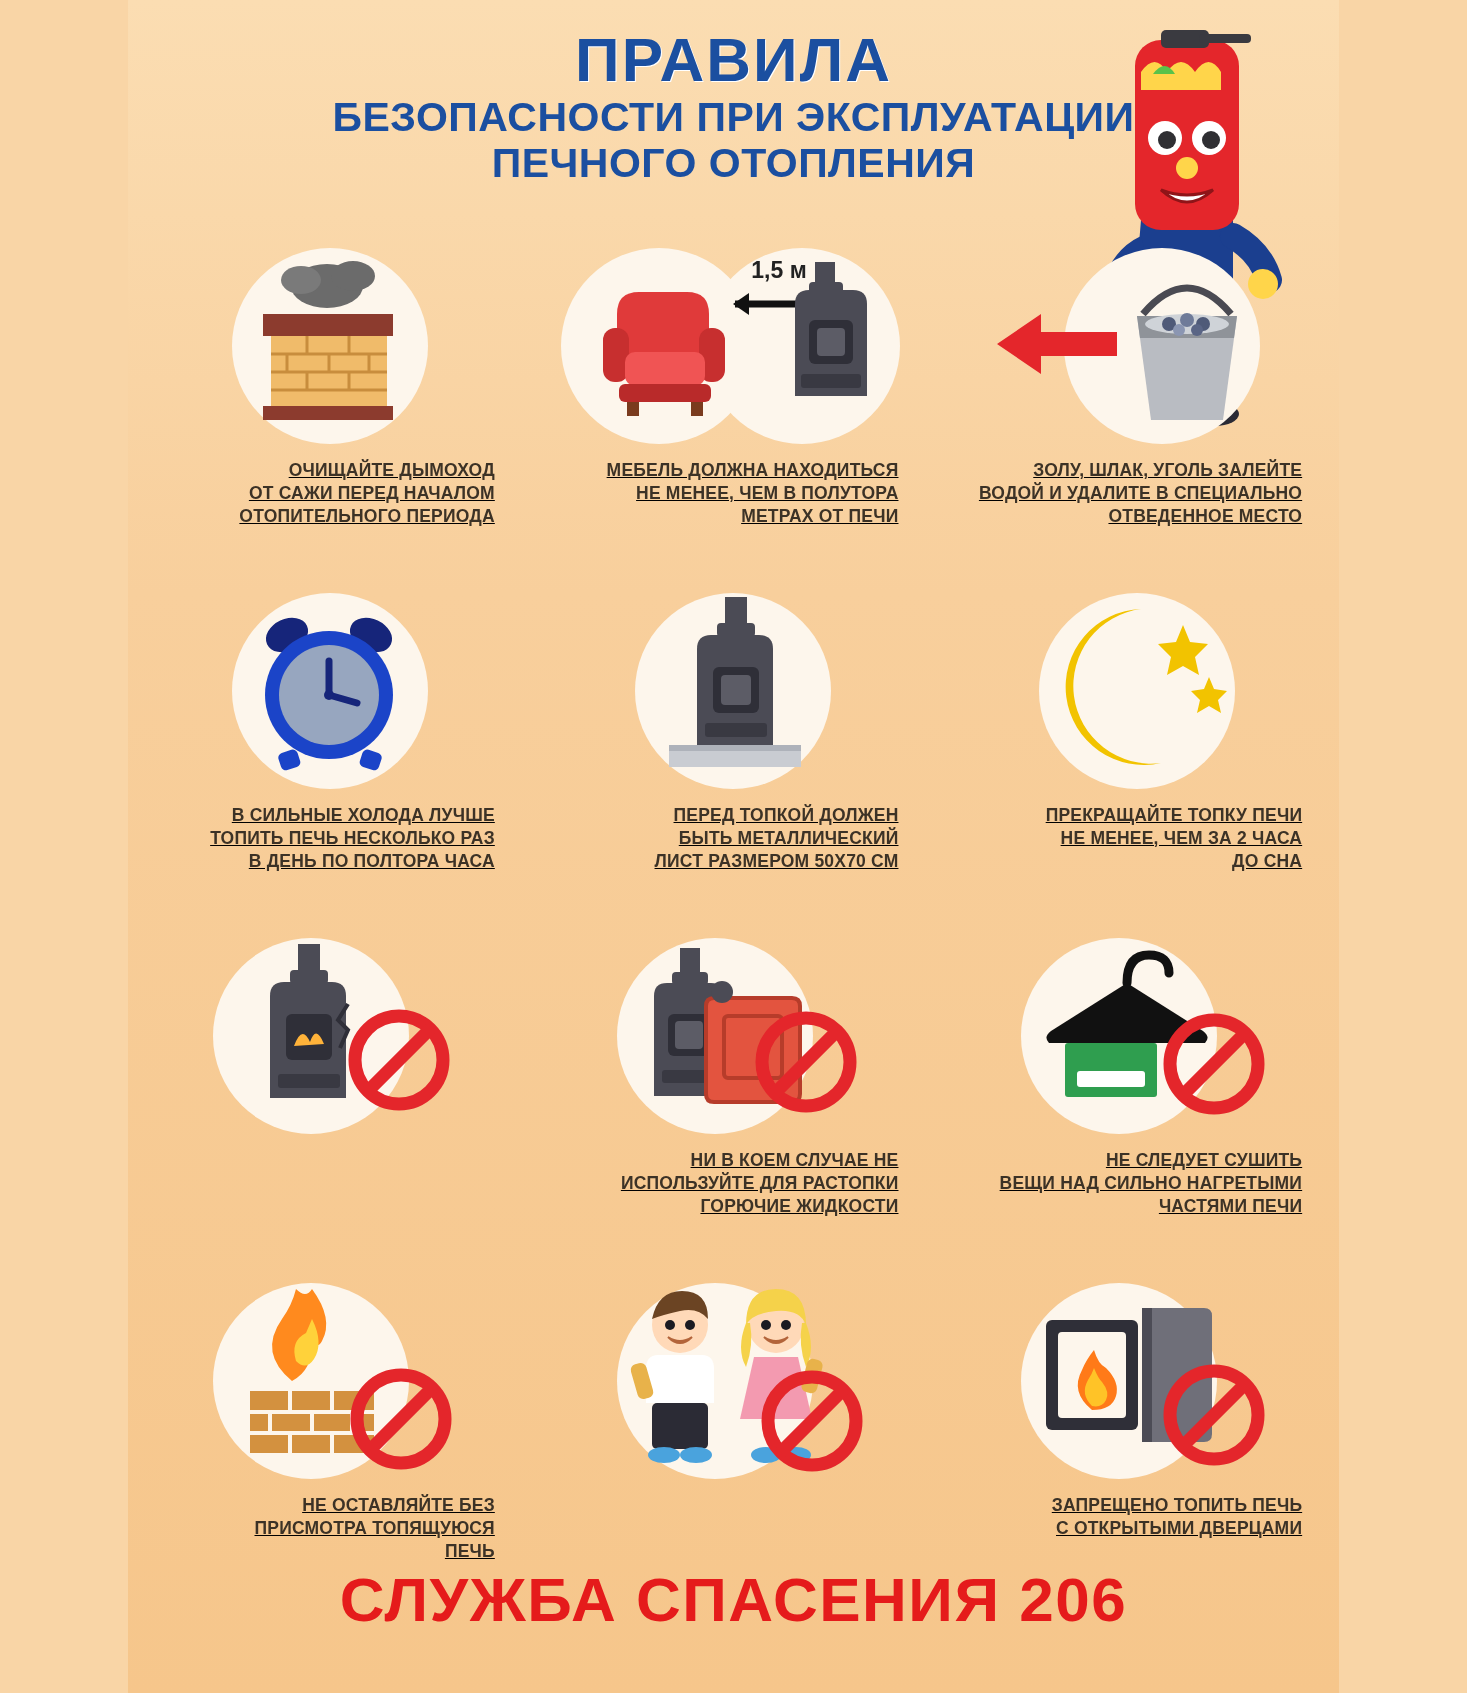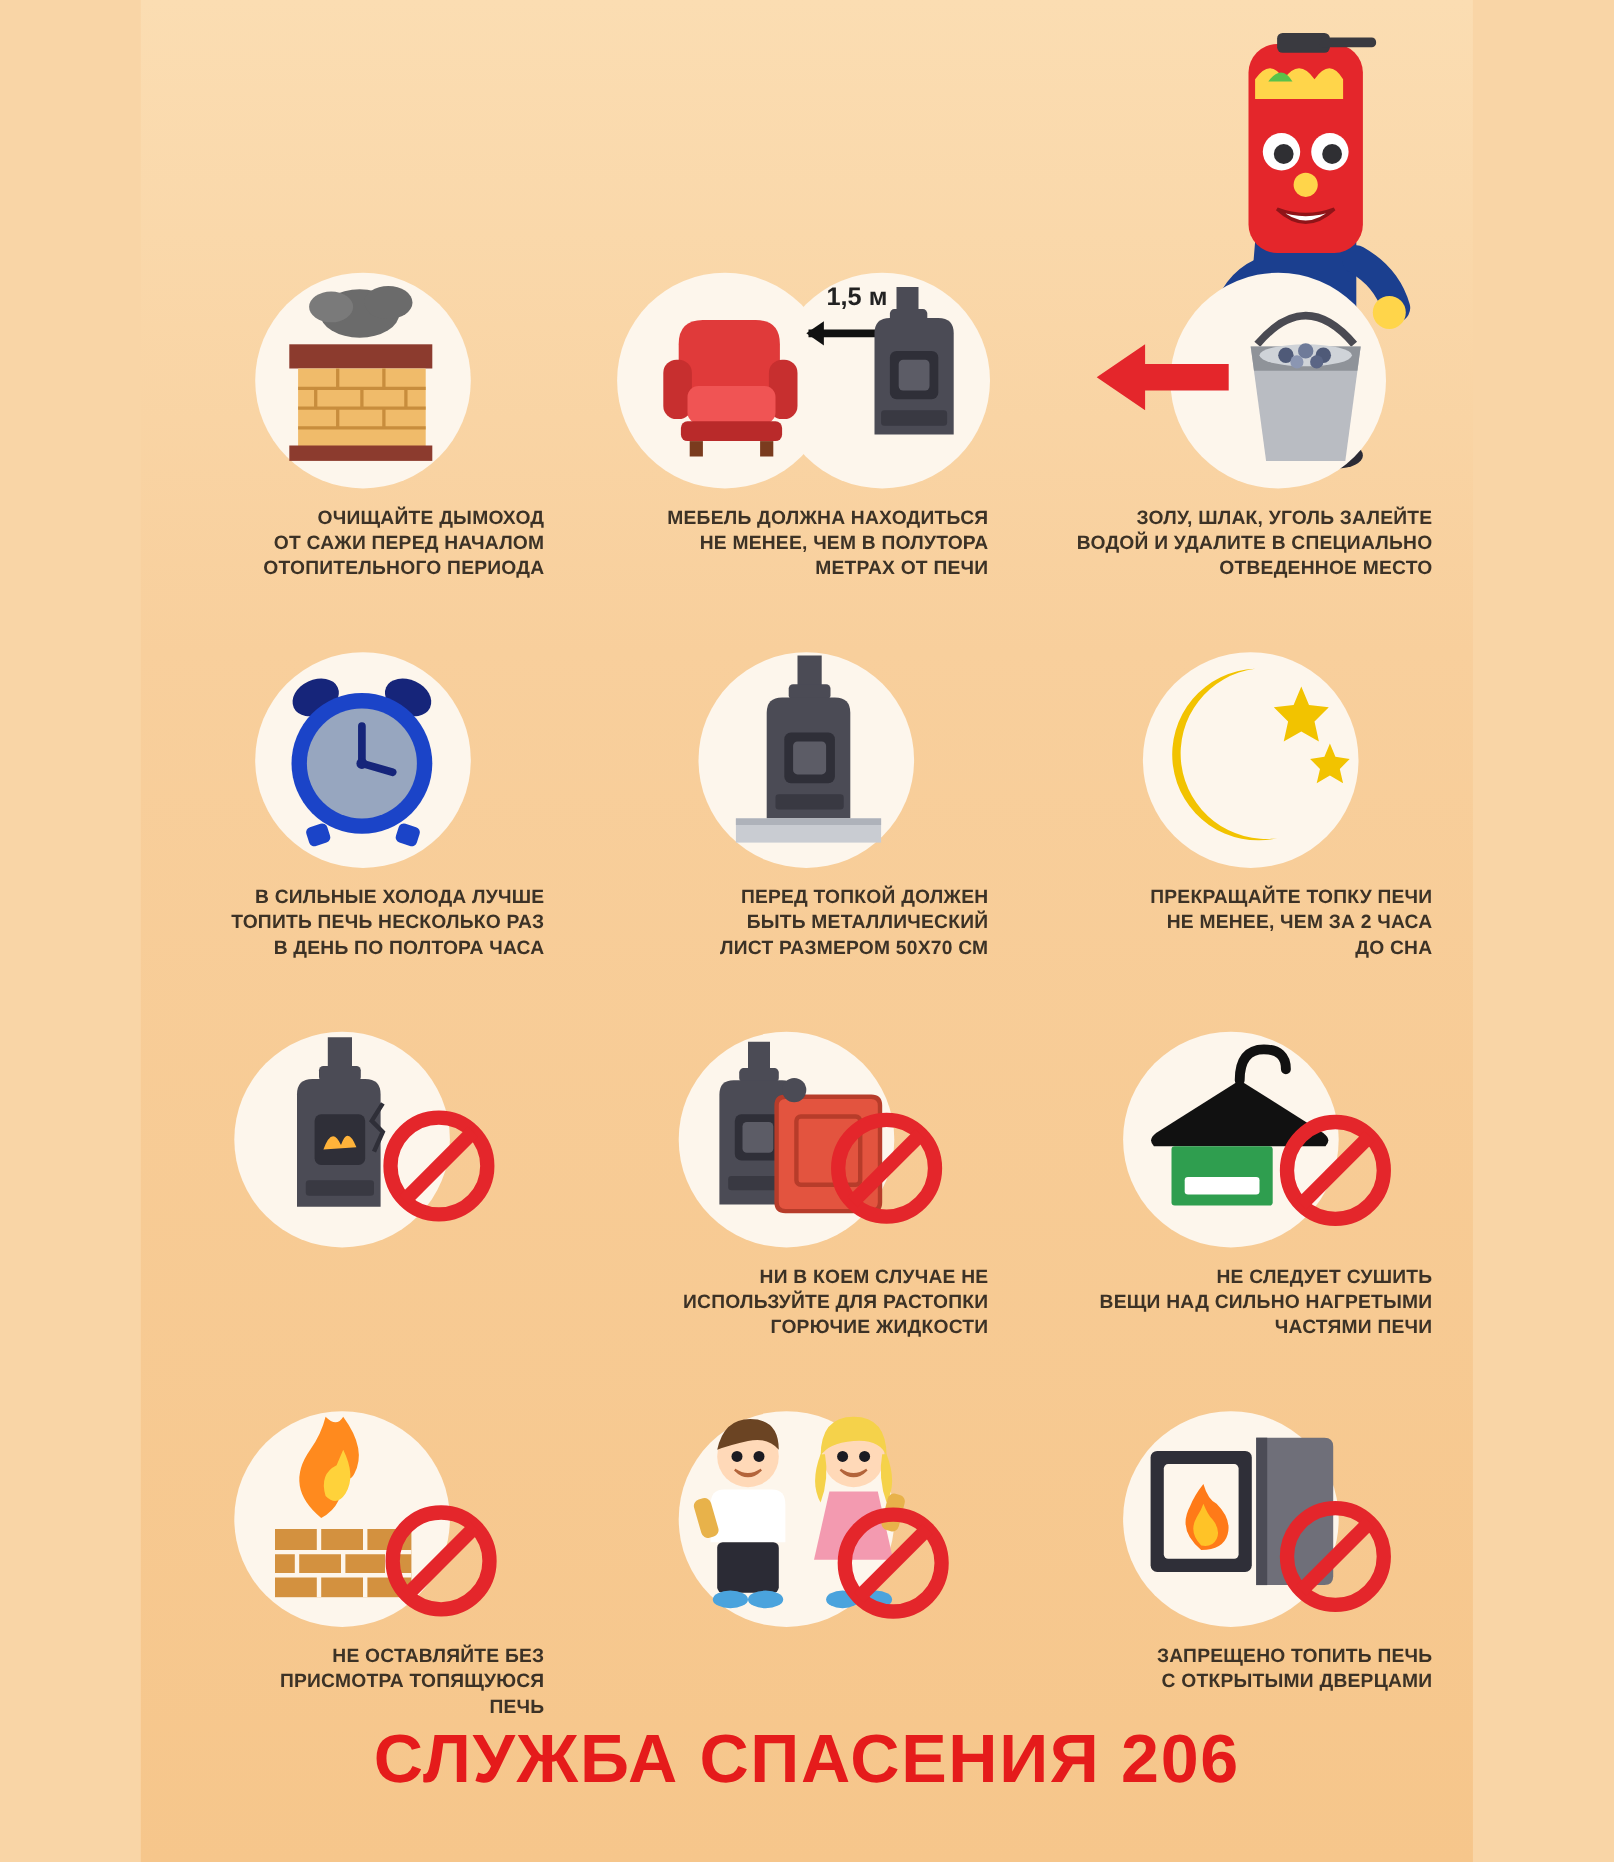--- a/index.html
+++ b/index.html
@@ -83,20 +83,21 @@
     display: grid;
     grid-template-columns: repeat(3, 1fr);
     grid-auto-rows: 345px;
     row-gap: 0px;
   }
   .cell {
     position: relative;
     display: flex;
     flex-direction: column;
     align-items: center;
+    text-decoration: underline;
   }
   .icon-wrap {
     position: relative;
     width: 310px;
     height: 215px;
     display: flex;
     align-items: center;
     justify-content: center;
   }
   .disc {
@@ -149,20 +150,25 @@
 </style>
 </head>
 <body>
 
 <div class="poster">
   <div class="side-strip-left"></div>
   <div class="side-strip-right"></div>
 
   <div class="content">
 
+    <div class="header">
+      <div class="title-main">ПРАВИЛА</div>
+      <div class="title-sub1">БЕЗОПАСНОСТИ ПРИ ЭКСПЛУАТАЦИИ</div>
+      <div class="title-sub2">ПЕЧНОГО ОТОПЛЕНИЯ</div>
+    </div>
 
     <div class="mascot">
       <svg width="260" height="400" viewBox="0 0 260 400">
 
         <path d="M92 190 h92 v120 q0 18 -10 22 h-26 l-4 62 h-22 l-4 -62 h-26 q-10 -4 -10 -22 z" fill="#1b3f8f"></path>
         <rect x="96" y="300" width="36" height="78" rx="6" fill="#1b3f8f"></rect>
         <rect x="146" y="300" width="36" height="78" rx="6" fill="#1b3f8f"></rect>
         <rect x="96" y="352" width="36" height="9" fill="#ffd54a"></rect>
         <rect x="146" y="352" width="36" height="9" fill="#ffd54a"></rect>
         <ellipse cx="112" cy="384" rx="24" ry="12" fill="#2b2b35"></ellipse>

